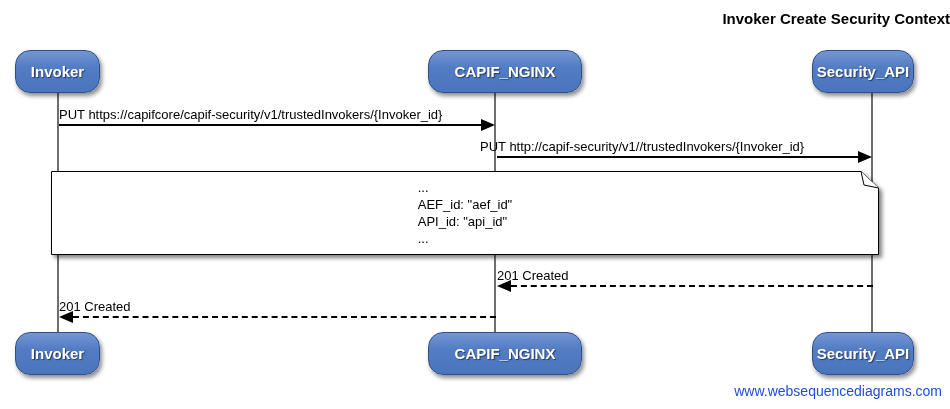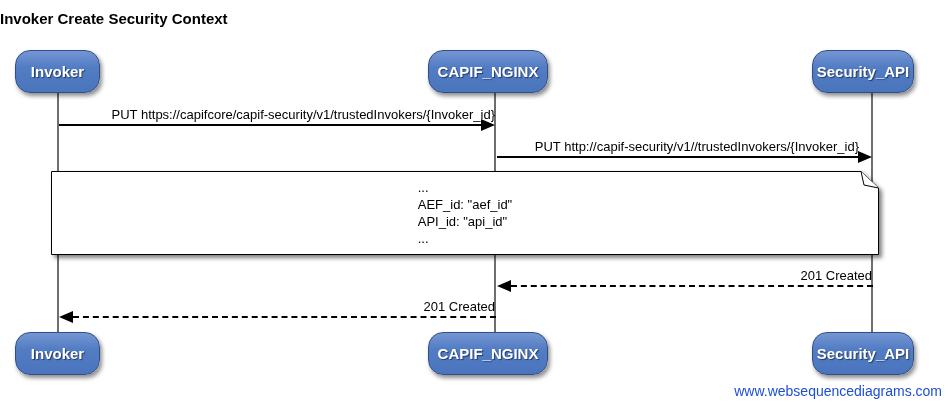--- a/index.html
+++ b/index.html
@@ -11,21 +11,21 @@
     width: 950px;
     height: 409px;
     background: #fff;
     overflow: hidden;
   }
 
   .title {
     position: absolute;
     top: 10px; left: 0;
     width: 100%;
-    text-align: left;
+    text-align: right;
     font-size: 15px;
     font-weight: bold;
     color: #000;
   }
 
   .actor-box {
     position: absolute;
     height: 43px;
     border: 1px solid #2f4f87;
     border-radius: 15px;
@@ -36,40 +36,40 @@
     justify-content: center;
     color: #fff;
     font-size: 15px;
     font-weight: bold;
     text-shadow: 1px 1px 1px rgba(20,30,60,0.7);
     z-index: 4;
   }
   .actor-row-top .actor-box { top: 50px; }
   .actor-row-bottom .actor-box { top: 332px; }
   .actor-invoker { left: 15px; width: 85px; }
-  .actor-capif { left: 428px; width: 120px; }
+  .actor-capif { left: 428px; width: 154px; }
   .actor-security { left: 812px; width: 102px; }
 
   .lifeline {
     position: absolute;
     top: 92px;
     width: 2px;
     height: 242px;
     background: #6e6e6e;
     z-index: 1;
   }
   .lifeline-invoker  { left: 57px; }
   .lifeline-capif    { left: 494px; }
   .lifeline-security { left: 871px; }
 
   .msg-label {
     position: absolute;
     font-size: 13px;
     color: #000;
-    text-align: right;
+    text-align: left;
     white-space: nowrap;
     z-index: 3;
   }
   .msg-line {
     position: absolute;
     height: 0;
     z-index: 3;
   }
   .msg-line.solid  { border-top: 2px solid #000; }
   .msg-line.dashed { border-top: 2px dashed #000; }

